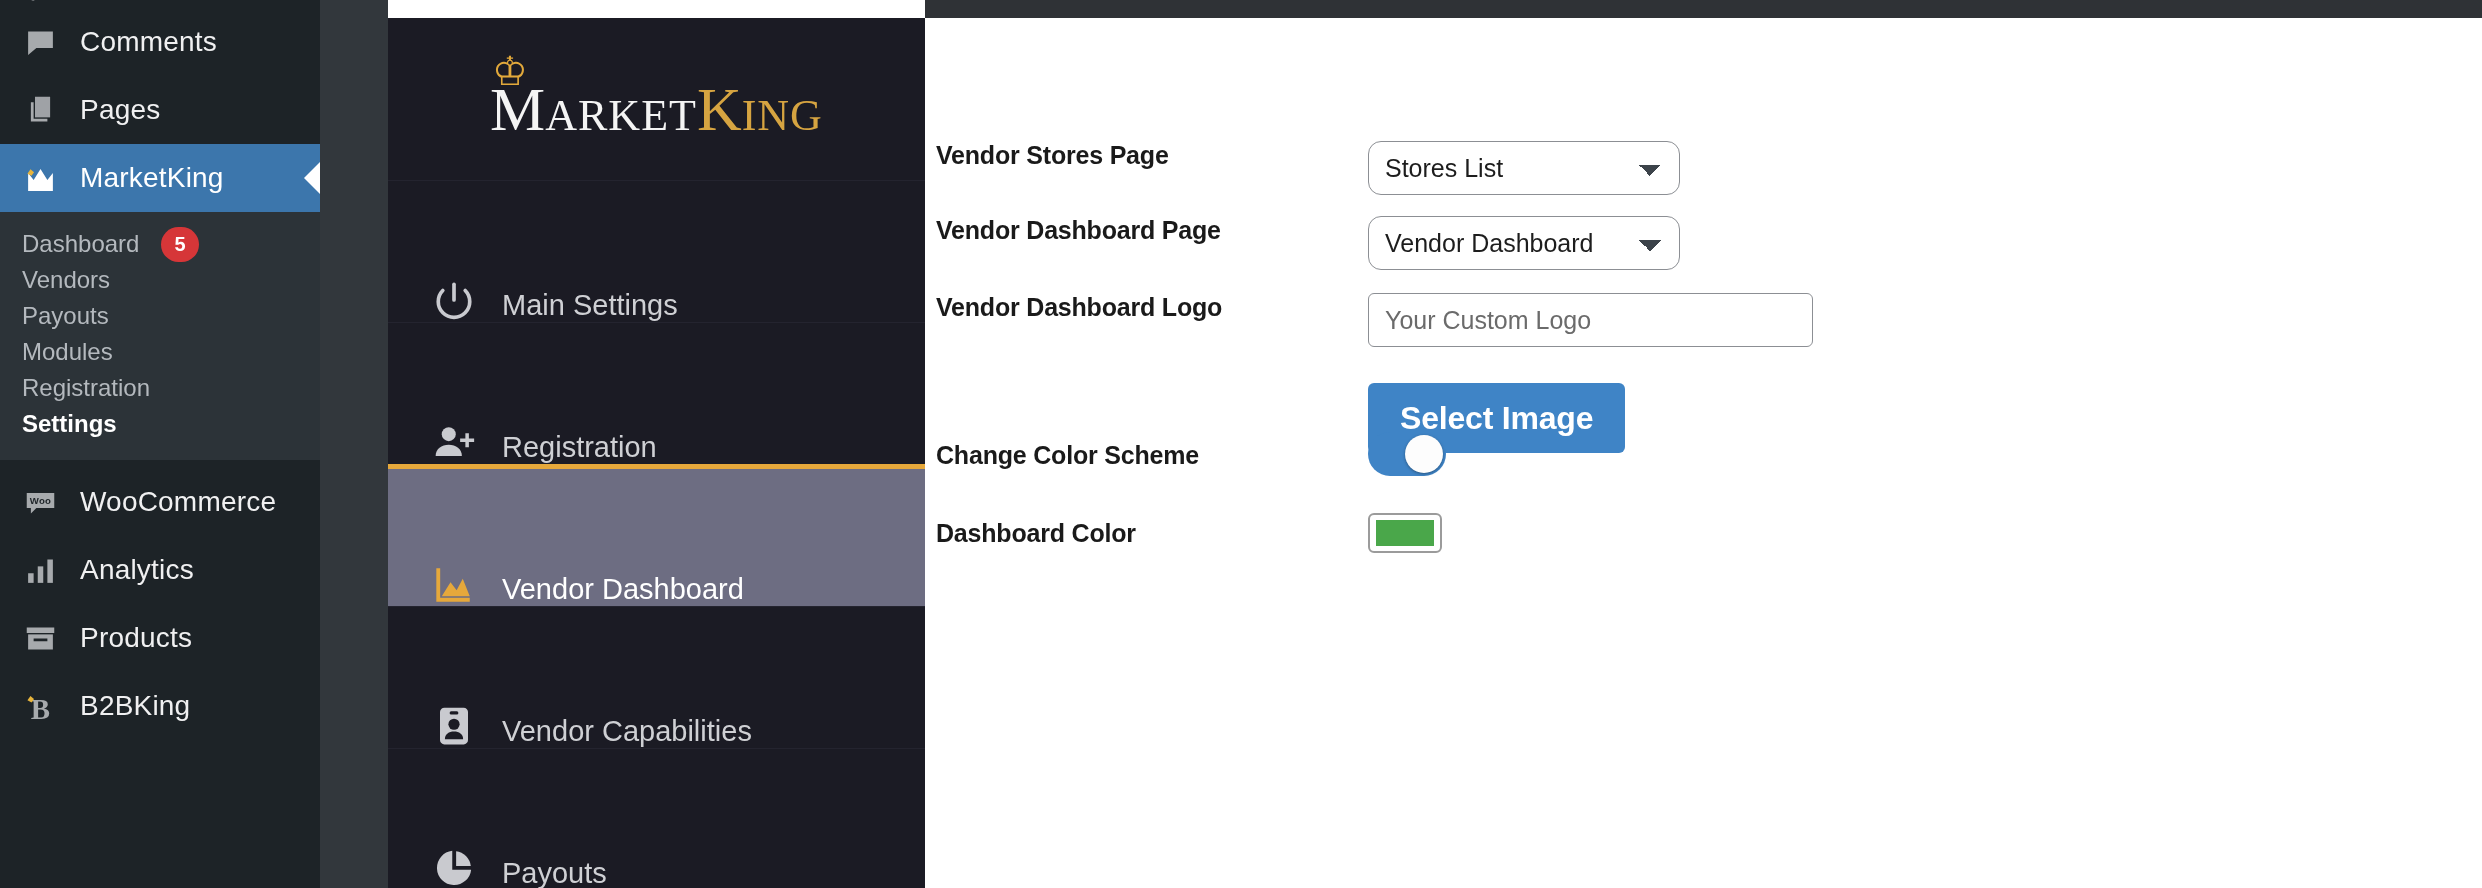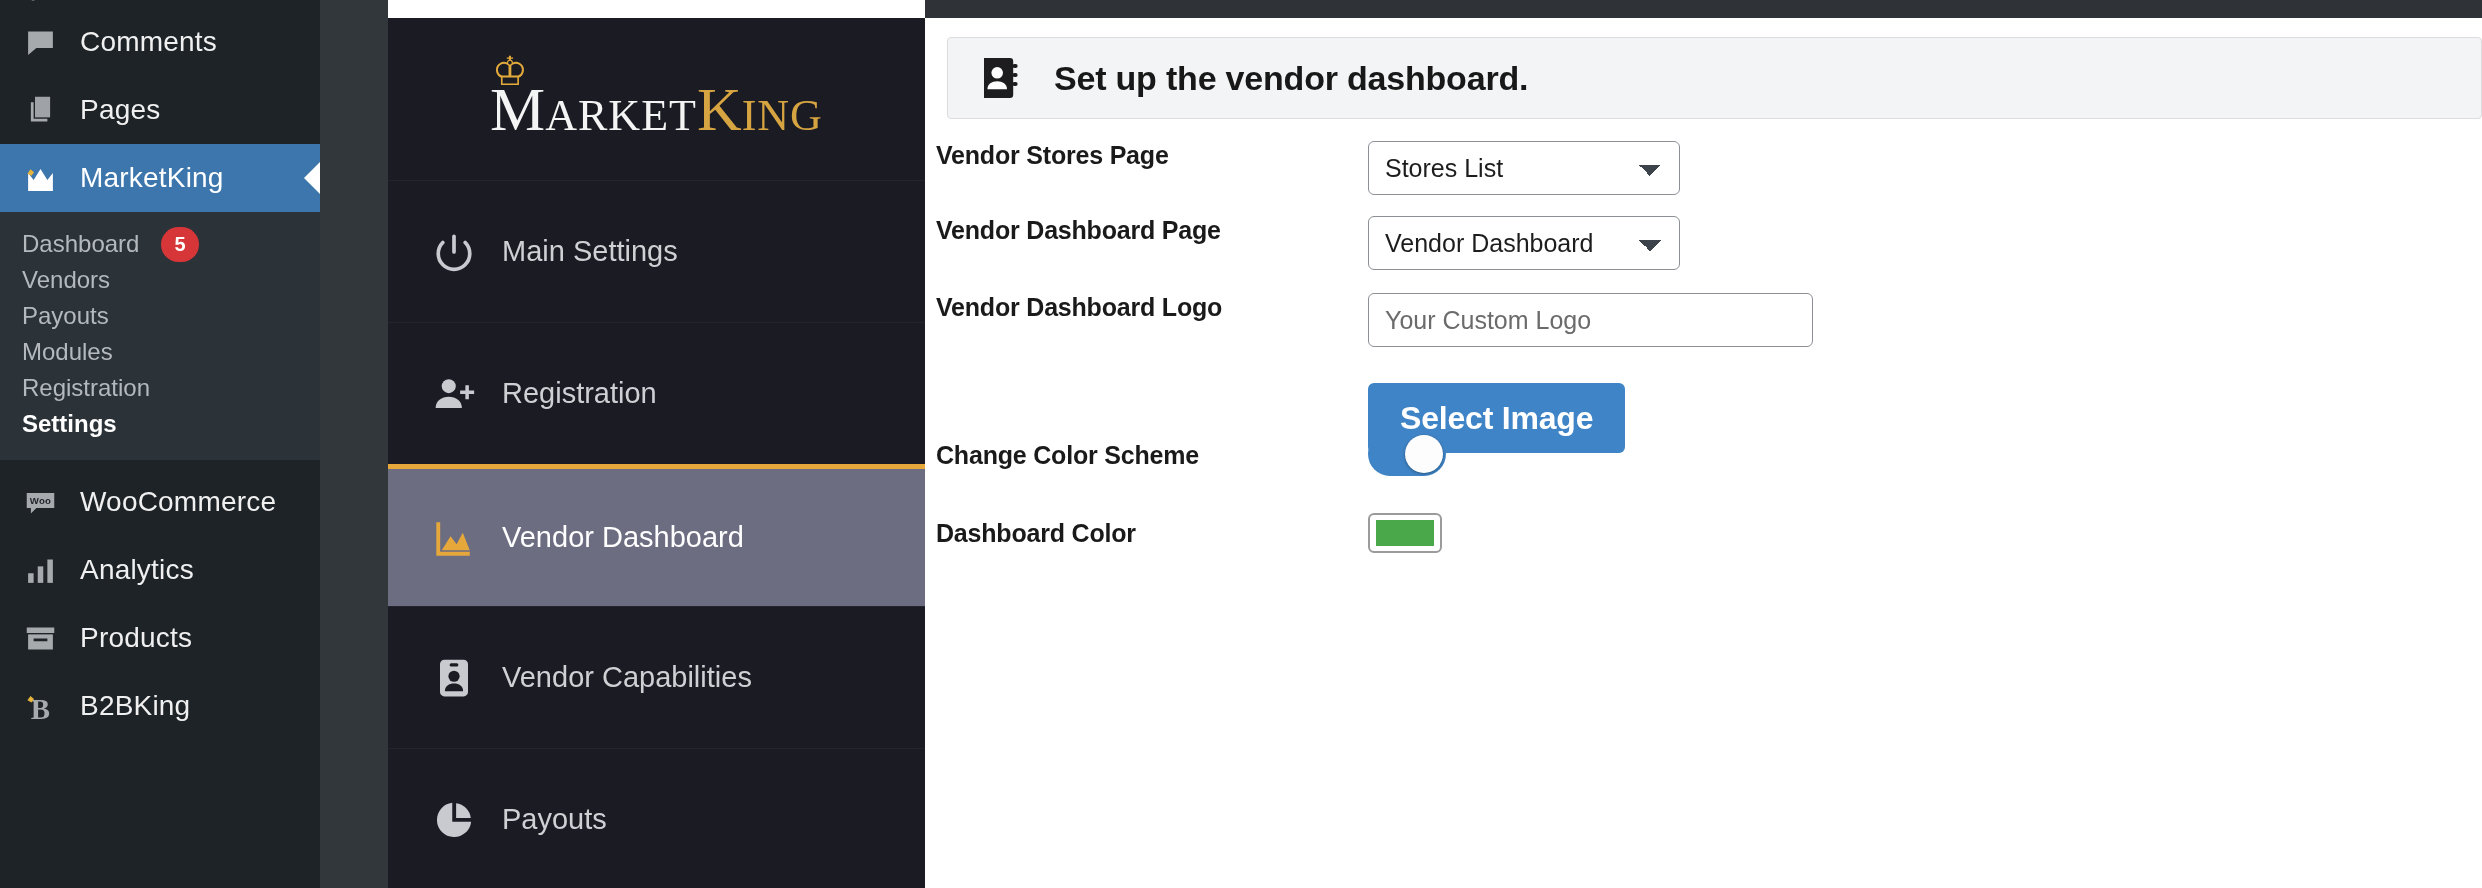--- a/index.html
+++ b/index.html
@@ -62,21 +62,21 @@
     padding-top:20px;
   }
   #mk-logo{ position:relative; display:inline-block; }
   #mk-crown{ position:absolute; left:2px; top:-26px; font-size:40px; color:#e2a93b; }
   #mk-logo .lg{ font-family:"Liberation Serif", serif; color:#f4f4f4; }
   #mk-logo .m1{ font-size:62px; }
   #mk-logo .r1{ font-size:44px; letter-spacing:1px; }
   #mk-logo .k1{ font-size:62px; color:#d6a441; }
   #mk-logo .r2{ font-size:44px; color:#d6a441; letter-spacing:1px; }
   .mk-item{
-    display:flex; align-items:center; gap:26px;
+    display:flex; align-items:flex-end; gap:26px;
     height:142px; padding-left:44px; position:relative;
     color:#cfd0d4; font-size:29px;
     border-top:1px solid #24242f;
   }
   .mk-item .mk-ic{
     width:44px;height:44px;flex:0 0 44px;display:flex;align-items:center;justify-content:center;
     color:#c9cacf;
   }
   .mk-item .mk-ic svg{ width:42px;height:42px; display:block; }
   .mk-item.sel{
@@ -104,21 +104,21 @@
 
   .frow{ position:absolute; left:0; display:flex; align-items:flex-start; }
   .flabel{
     width:345px; padding-left:11px;
     font-size:25px; font-weight:bold; color:#1a1a1a; letter-spacing:-.2px;
   }
   .fctl{ }
 
   select.styled{
     -webkit-appearance:none; appearance:none;
-    height:54px; border:1px solid #8c8f94; border-radius:6px;
+    height:54px; border:1px solid #8c8f94; border-radius:13px;
     background:#fff; font-family:"Liberation Sans", sans-serif;
     font-size:25px; color:#1d1d1d; padding:0 24px 0 16px;
     background-image:
       linear-gradient(45deg, transparent 50%, #3c434a 50%),
       linear-gradient(135deg, #3c434a 50%, transparent 50%);
     background-position: calc(100% - 29px) 23px, calc(100% - 18px) 23px;
     background-size: 11px 11px, 11px 11px;
     background-repeat:no-repeat;
   }
   input.txt{
@@ -321,33 +321,20 @@
         </svg>
     </span>
     <span>Payouts</span>
   </div>
 </div>
 
 <div id="topbar"></div>
 
 <div id="main">
 
-  <div id="notice">
-    <span id="notice-icon">
-      <svg viewBox="0 0 24 24">
-          <path d="M4 2h13a1.6 1.6 0 0 1 1.6 1.6v16.8A1.6 1.6 0 0 1 17 22H4z" fill="#1d1d1f"></path>
-          <rect x="18.2" y="5" width="2.6" height="2" rx="1" fill="#1d1d1f"></rect>
-          <rect x="18.2" y="9.5" width="2.6" height="2" rx="1" fill="#1d1d1f"></rect>
-          <rect x="18.2" y="14" width="2.6" height="2" rx="1" fill="#1d1d1f"></rect>
-          <circle cx="10.6" cy="9.4" r="2.9" fill="#fff"></circle>
-          <path d="M5.7 17.6c0-2.6 2.2-4 4.9-4s4.9 1.4 4.9 4z" fill="#fff"></path>
-        </svg>
-    </span>
-    <span id="notice-title">Set up the vendor dashboard.</span>
-  </div>
 
   <div class="frow" style="top:123px;">
     <div class="flabel">Vendor Stores Page</div>
     <div class="fctl" style="margin-left:98px;">
       <select class="styled" style="width:312px;">
         <option>Stores List</option>
       </select>
     </div>
   </div>
 

